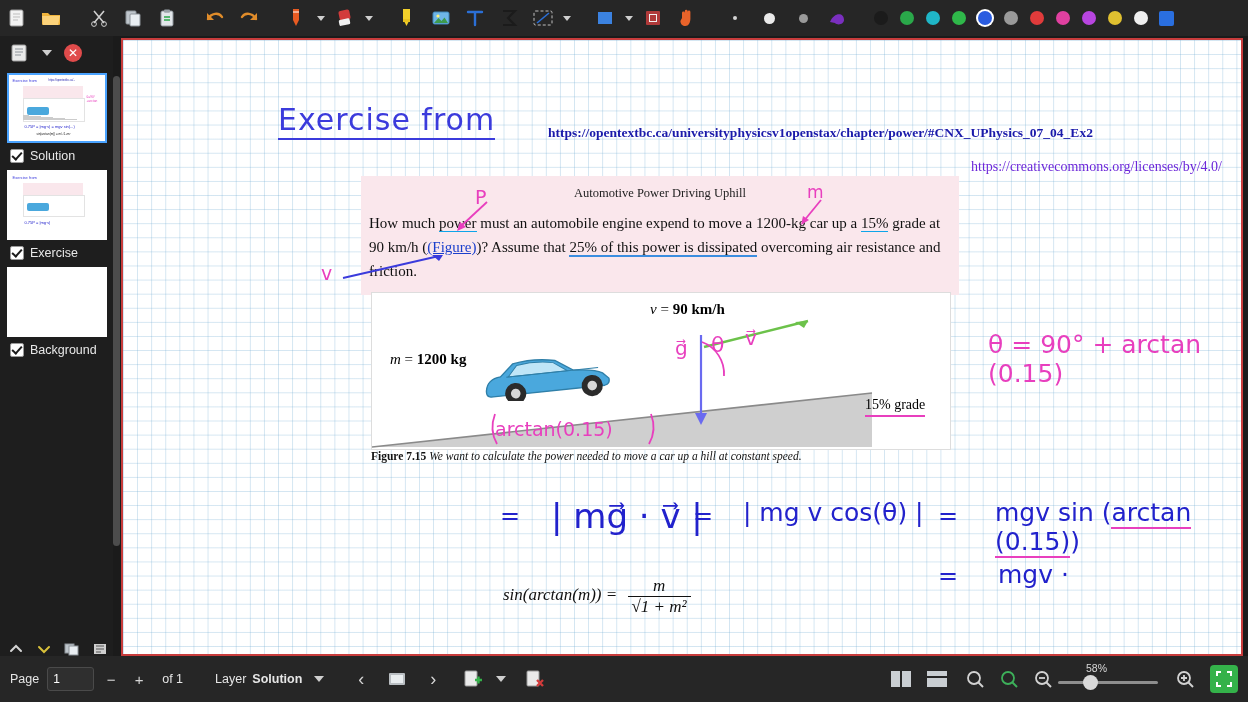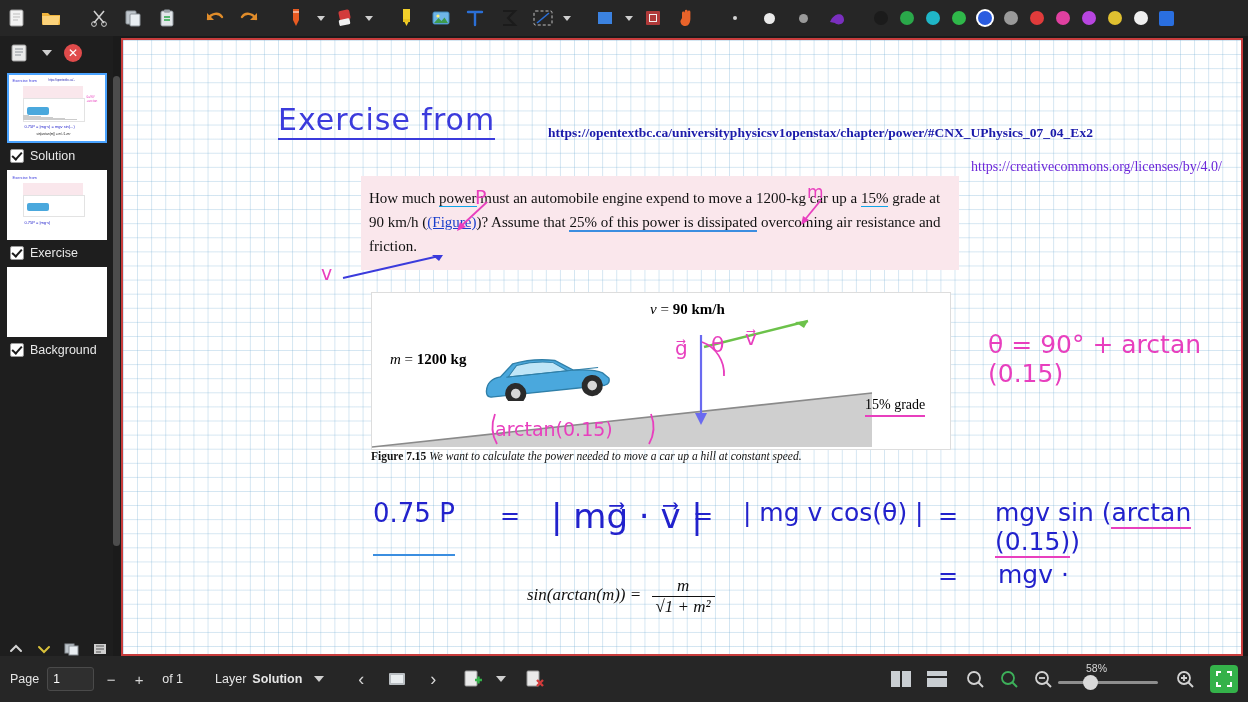--- a/index.html
+++ b/index.html
@@ -102,21 +102,21 @@
     position:absolute;left:248px;top:252px;width:578px;height:156px;background:#fff;border:1px solid #ddd;text-align:center;
   }
   .figcap{
     position:absolute;left:248px;top:410px;width:578px;font-family:"Liberation Serif",serif;font-size:11.5px;color:#111;
   }
   .figcap b{font-weight:bold;}
 
   .road{position:absolute;left:0;bottom:0;width:578px;height:80px;}
   .carbody{position:absolute;left:105px;top:58px;width:155px;height:50px;}
   .mathimg{
-    position:absolute;left:380px;top:536px;font-family:"Liberation Serif",serif;font-style:italic;font-size:17px;color:#111;padding-left:24px;
+    position:absolute;left:380px;top:536px;font-family:"Liberation Serif",serif;font-style:italic;font-size:17px;color:#111;
   }
   .frac{display:inline-block;text-align:center;vertical-align:middle;}
   .frac .num{display:block;border-bottom:1px solid #111;padding:0 6px;}
   .frac .den{display:block;padding:0 4px;}
 
   .pinkfrac{display:inline-block;text-align:center;vertical-align:middle;line-height:1.15;}
   .pinkfrac .num{display:block;border-bottom:2px solid #e83fbe;padding:0 4px;}
   .pinkfrac .den{display:block;padding:0 2px;}
 </style>
 </head>
@@ -348,20 +348,21 @@
       <div class="grid"></div>
 
       <div class="title hand">
         <span class="ul">Exercise from</span>
       </div>
 
       <div class="link1">https://opentextbc.ca/universityphysicsv1openstax/chapter/power/#CNX_UPhysics_07_04_Ex2</div>
       <div class="link2">https://creativecommons.org/licenses/by/4.0/</div>
 
       <div class="qbox">
+        <div class="qtitle">Automotive Power Driving Uphill</div>
         <div class="qtext">
           <span>How much </span><span class="u">power</span><span> must an automobile engine expend to move a 1200-kg car up a </span><span class="u">15%</span><span> grade at 90 km/h (</span><span class="blue-link">(Figure)</span><span>)? Assume that </span><span class="u-blue">25% of this power is dissipated</span><span> overcoming air resistance and friction.</span>
         </div>
       </div>
 
       <div class="figbox">
         <svg class="road" viewBox="0 0 578 80">
           <path d="M0 78 L500 24 L500 78 Z" fill="#cfcfcf"></path>
           <path d="M0 78 L500 24" stroke="#8a8a8a" stroke-width="1.6" fill="none"></path>
         </svg>
@@ -423,21 +424,20 @@
           <path d="M12 2 q-6 16 2 30" stroke="#e83fbe" stroke-width="1.8" fill="none"></path>
           <path d="M168 2 q6 16 -2 30" stroke="#e83fbe" stroke-width="1.8" fill="none"></path>
         </svg>
 
       <div class="figcap">
         <b>Figure 7.15</b><i> We want to calculate the power needed to move a car up a hill at constant speed.</i>
       </div>
 
       <div class="hand ink-pink" style="position:absolute;left:865px;top:290px;font-size:25px;">θ = 90° + arctan (0.15)</div>
 
-      <div class="hand ink-blue" style="position:absolute;left:250px;top:458px;font-size:26px;border-bottom:2px solid #3b8ee0;padding-bottom:26px;">0.75 P</div>
       <div class="hand ink-blue" style="position:absolute;left:377px;top:462px;font-size:24px;">=</div>
       <div class="hand ink-blue" style="position:absolute;left:428px;top:456px;font-size:34px;">| mg⃗ · v⃗ |</div>
       <div class="hand ink-blue" style="position:absolute;left:570px;top:462px;font-size:24px;">=</div>
       <div class="hand ink-blue" style="position:absolute;left:620px;top:458px;font-size:25px;">| mg v cos(θ) |</div>
       <div class="hand ink-blue" style="position:absolute;left:815px;top:462px;font-size:24px;">=</div>
       <div class="hand ink-blue" style="position:absolute;left:872px;top:458px;font-size:25px;">
         <span>mgv sin (</span><span style="border-bottom:2px solid #e83fbe;">arctan (0.15)</span><span>)</span>
       </div>
 
       <div class="hand ink-blue" style="position:absolute;left:815px;top:522px;font-size:24px;">=</div>

